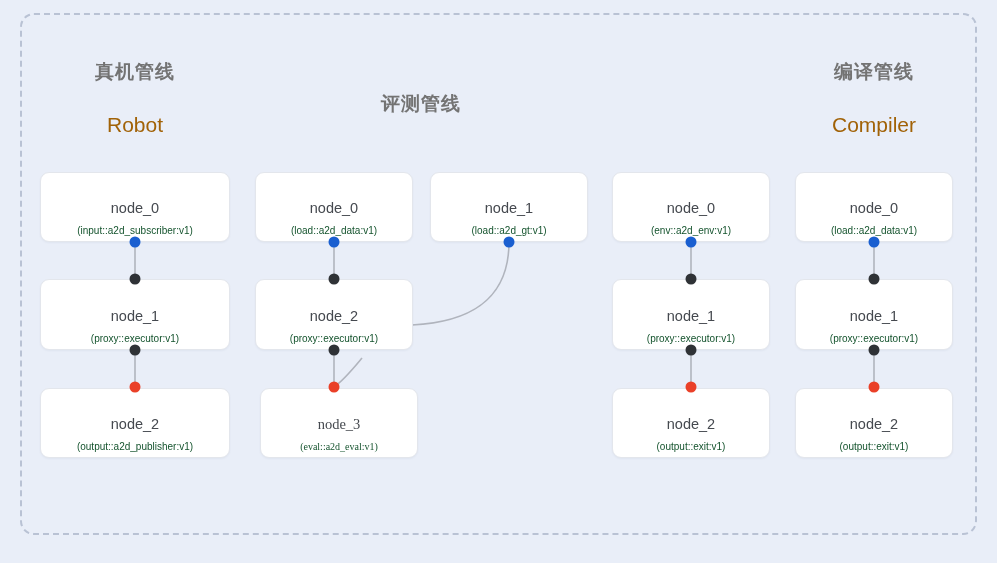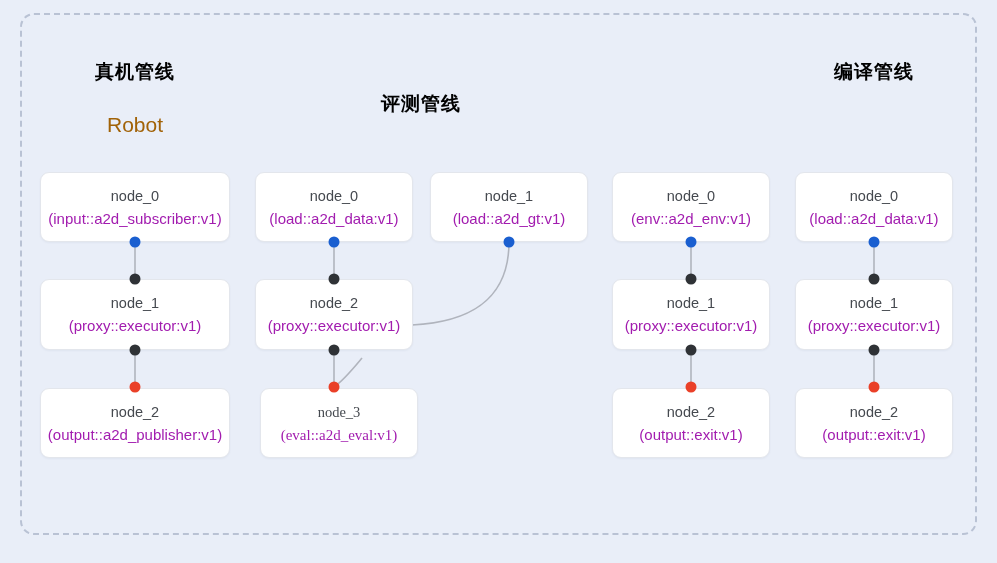--- a/index.html
+++ b/index.html
@@ -41,21 +41,21 @@
   }
   
   .col-head {
     position: absolute;
     text-align: center;
     pointer-events: none;
   }
   .col-title {
     font-size: 19px;
     font-weight: 700;
-    color: #000000;
+    color: #737373;
     letter-spacing: 1px;
     line-height: 24px;
     white-space: nowrap;
   }
   .col-sub {
     margin-top: 28px;
     font-size: 21px;
     font-weight: 400;
     color: #a16207;
     line-height: 26px;
@@ -65,33 +65,33 @@
   .node {
     position: absolute;
     box-sizing: border-box;
     background: #ffffff;
     border: 1px solid #e3e6ec;
     border-radius: 9px;
     box-shadow: 0 1px 2px rgba(30,50,90,0.05);
     display: flex;
     flex-direction: column;
     align-items: center;
-    justify-content: center;
+    justify-content: flex-end;
     color: #4a4f57;
   }
   .node-id {
     font-size: 14.5px;
     line-height: 20px;
     color: #45494f;
     white-space: nowrap;
   }
   .node-type {
-    font-size: 15px;
+    font-size: 10px;
     line-height: 20px;
-    color: #a21caf;
+    color: #14532d;
     white-space: nowrap;
     margin-top: 3px;
   }
   
   .port {
     position: absolute;
     width: 11px;
     height: 11px;
     border-radius: 50%;
     transform: translate(-50%, -50%);
@@ -133,20 +133,21 @@
     <div class="col-sub">Robot</div>
   </div>
 
   <div class="col-head" style="left:331px; top:60px; width:180px;margin-top:32px;">
     <div class="col-title">评测管线</div>
   </div>
 
 
   <div class="col-head" style="left:784px; top:60px; width:180px;">
     <div class="col-title">编译管线</div>
+    <div class="col-sub">Compiler</div>
   </div>
 
   <div class="node" style="left:40px; top:172px; width:190px; height:70px;">
     <div class="node-id">node_0</div>
     <div class="node-type">(input::a2d_subscriber:v1)</div>
   </div>
   <div class="port blue" style="left:135px; top:242px;"></div>
 
   <div class="node" style="left:40px; top:279px; width:190px; height:71px;">
     <div class="node-id">node_1</div>

